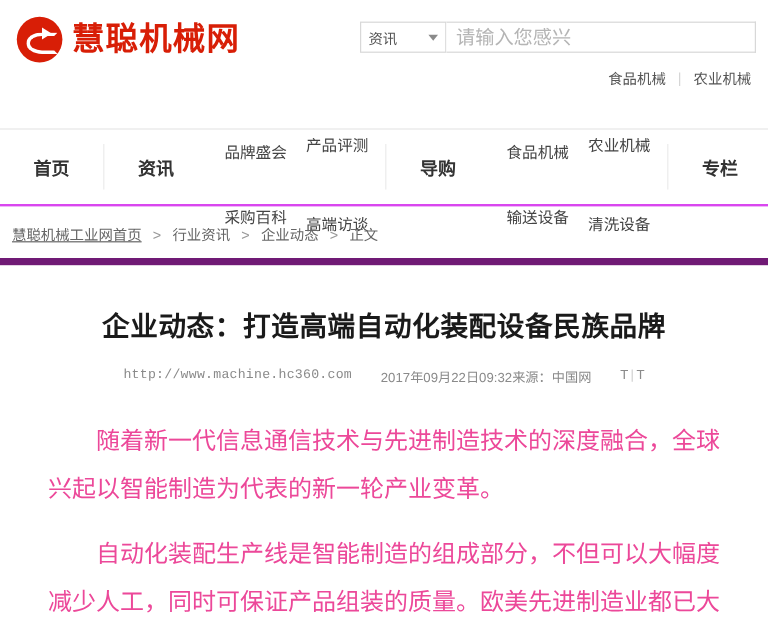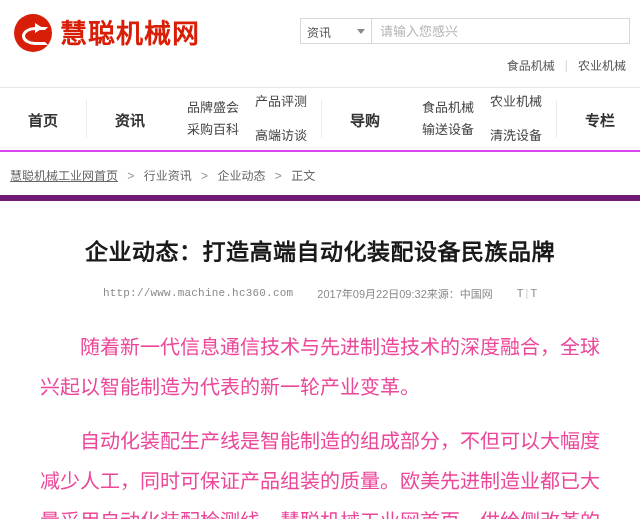--- a/index.html
+++ b/index.html
@@ -10,21 +10,21 @@
     height: 519px;
     background: #ffffff;
     font-family: "Liberation Sans", sans-serif;
     color: #333;
     overflow: hidden;
   }
 
   
   .header {
     position: relative;
-    height: 88px;
+    height: 108px;
     border-bottom: 1px solid #e6e6e6;
     display: flex;
     align-items: flex-start;
   }
   .logo-block {
     display: flex;
     align-items: center;
     padding: 14px 0 0 14px;
   }
   .logo-mark {
@@ -94,21 +94,21 @@
   .caret-down {
     width: 0; height: 0;
     border-left: 4px solid transparent;
     border-right: 4px solid transparent;
     border-top: 5px solid #8a8a8a;
   }
   .search-input {
     flex: 1;
     border: 1px solid #d8d8d8;
     border-left: none;
-    font-size: 13px;
+    font-size: 16px;
     padding: 0 8px;
     color: #4c1d95;
     outline: none;
     font-family: "DejaVu Sans", sans-serif;
   }
   .search-input::placeholder { color: #b5b5b5; }
 
   .quick-links {
     margin-top: 12px;
     display: flex;
@@ -158,20 +158,21 @@
     display: flex;
     flex-direction: column;
     justify-content: center;
     margin-right: 16px;
   }
   .nav-col:last-child { margin-right: 0; gap: 12px; }
   .nav-col span {
     line-height: 22px;
     color: #444;
     white-space: nowrap;
+    margin-top: 32px;
   }
   .nav-spacer { flex: 1; }
 
   
   .breadcrumb {
     font-size: 12px;
     color: #666;
     padding: 14px 0 12px 10px;
     border-bottom: 6px solid #701a75;
   }

